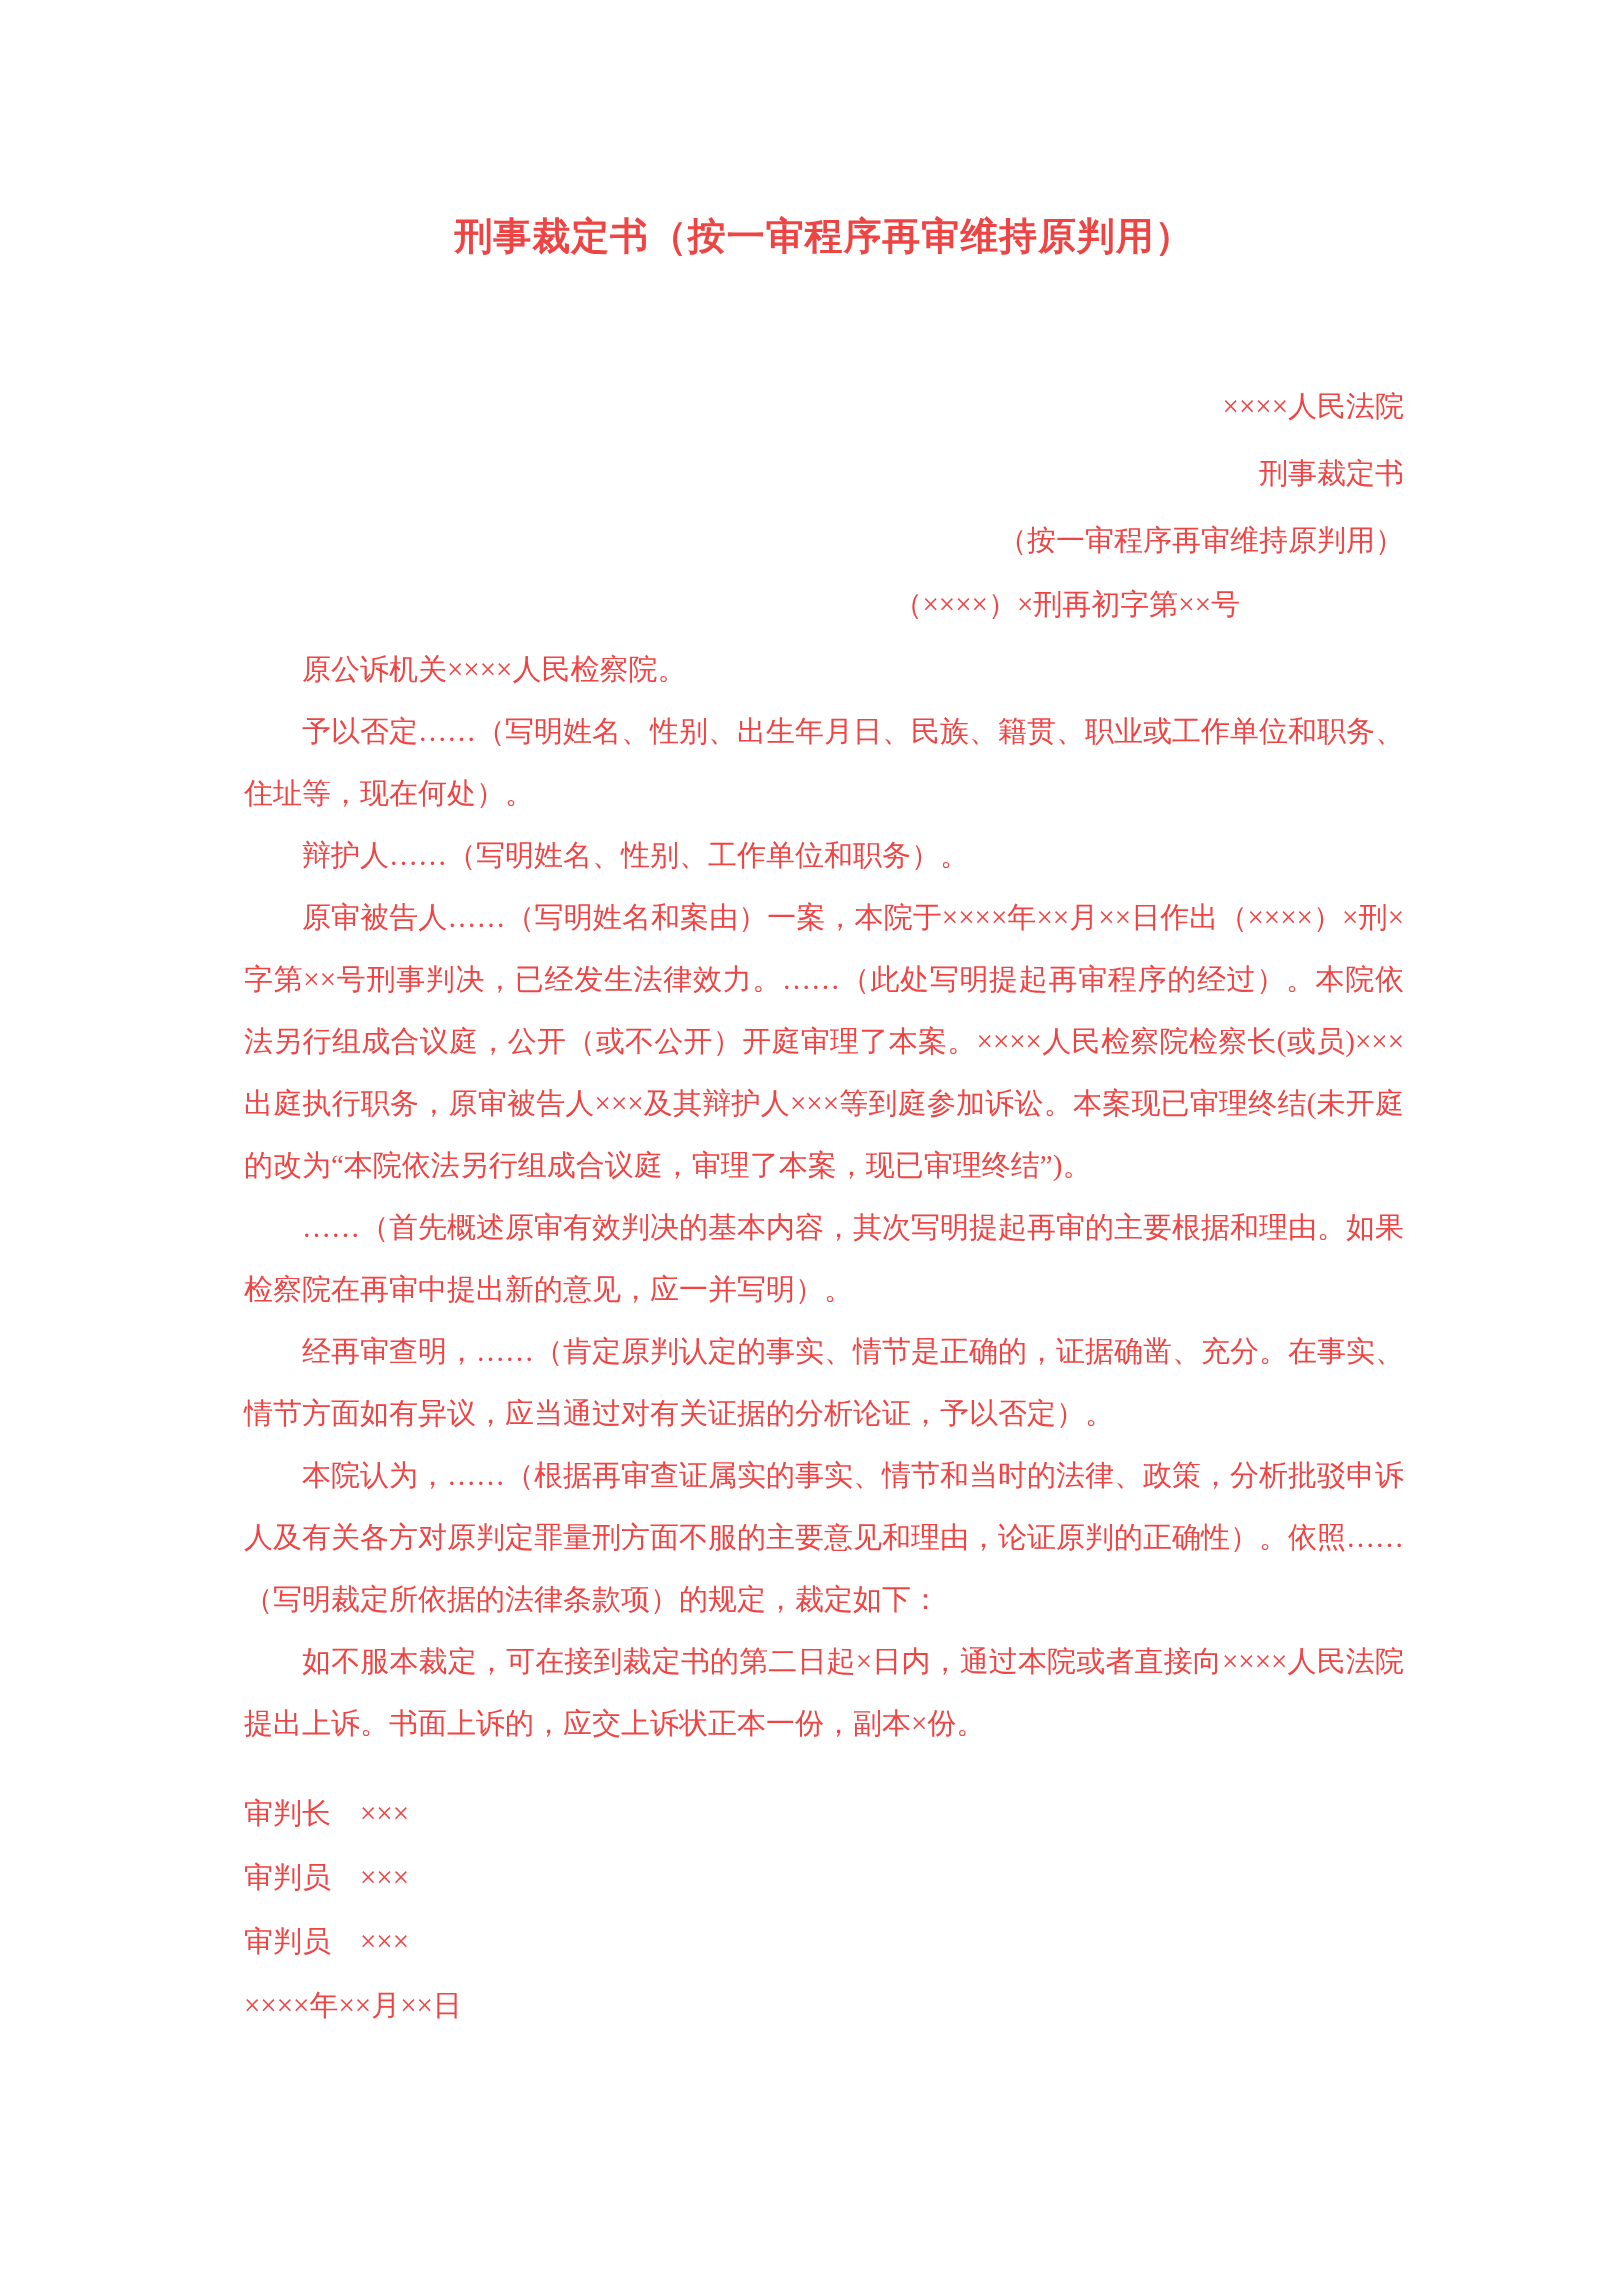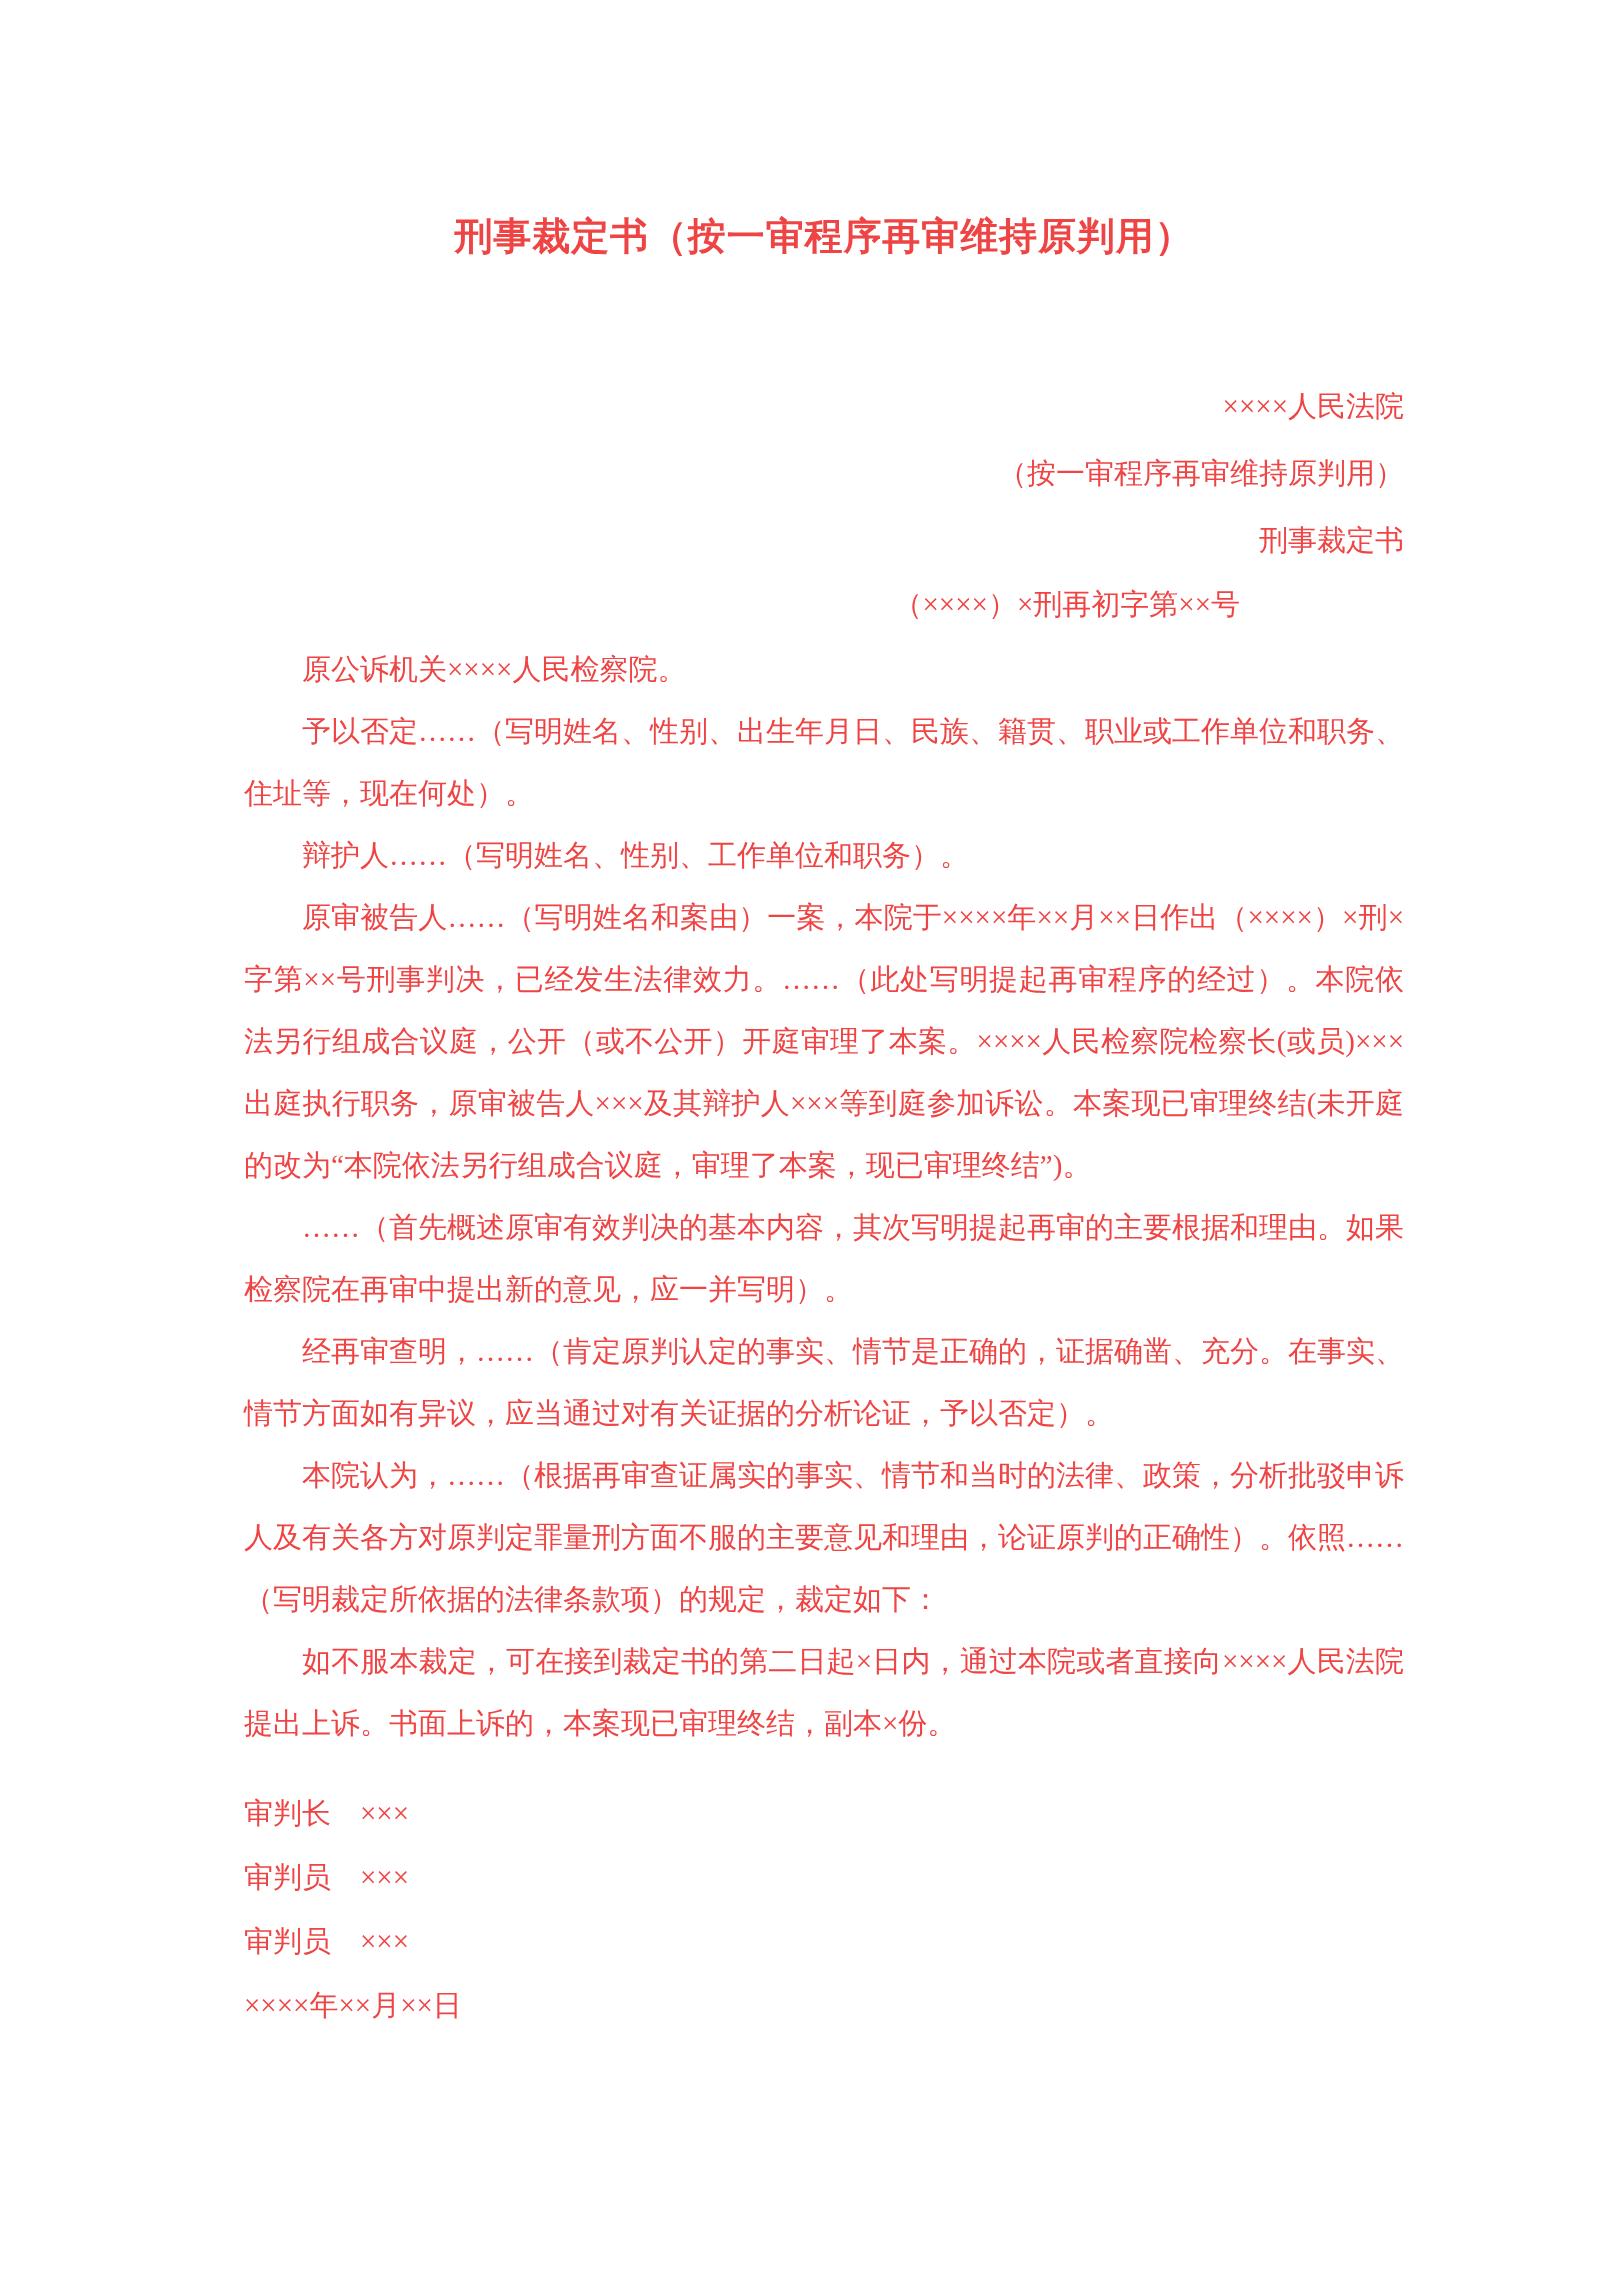--- a/index.html
+++ b/index.html
@@ -67,35 +67,35 @@
 </head>
 <body>
 
 <div class="page">
   <div class="content">
 
     <h1 class="doc-title">刑事裁定书（按一审程序再审维持原判用）</h1>
 
     <div class="center-line court">××××人民法院</div>
 
+    <div class="center-line">刑事裁定书</div>
+
     <div class="center-line">（按一审程序再审维持原判用）</div>
-
-    <div class="center-line">刑事裁定书</div>
 
     <div class="case-number">（××××）×刑再初字第××号</div>
 
     <div class="body">
       <p>原公诉机关××××人民检察院。</p>
       <p>予以否定……（写明姓名、性别、出生年月日、民族、籍贯、职业或工作单位和职务、住址等，现在何处）。</p>
       <p>辩护人……（写明姓名、性别、工作单位和职务）。</p>
       <p>原审被告人……（写明姓名和案由）一案，本院于××××年××月××日作出（××××）×刑×字第××号刑事判决，已经发生法律效力。……（此处写明提起再审程序的经过）。本院依法另行组成合议庭，公开（或不公开）开庭审理了本案。××××人民检察院检察长(或员)×××出庭执行职务，原审被告人×××及其辩护人×××等到庭参加诉讼。本案现已审理终结(未开庭的改为“本院依法另行组成合议庭，审理了本案，现已审理终结”)。</p>
       <p>……（首先概述原审有效判决的基本内容，其次写明提起再审的主要根据和理由。如果检察院在再审中提出新的意见，应一并写明）。</p>
       <p>经再审查明，……（肯定原判认定的事实、情节是正确的，证据确凿、充分。在事实、情节方面如有异议，应当通过对有关证据的分析论证，予以否定）。</p>
       <p>本院认为，……（根据再审查证属实的事实、情节和当时的法律、政策，分析批驳申诉人及有关各方对原判定罪量刑方面不服的主要意见和理由，论证原判的正确性）。依照……（写明裁定所依据的法律条款项）的规定，裁定如下：</p>
-      <p>如不服本裁定，可在接到裁定书的第二日起×日内，通过本院或者直接向××××人民法院提出上诉。书面上诉的，本案现已审理终结，副本×份。</p>
+      <p>如不服本裁定，可在接到裁定书的第二日起×日内，通过本院或者直接向××××人民法院提出上诉。书面上诉的，应交上诉状正本一份，副本×份。</p>
     </div>
 
     <div class="signature">
       <div>审判长　×××</div>
       <div>审判员　×××</div>
       <div>审判员　×××</div>
       <div>××××年××月××日</div>
     </div>
 
   </div>

